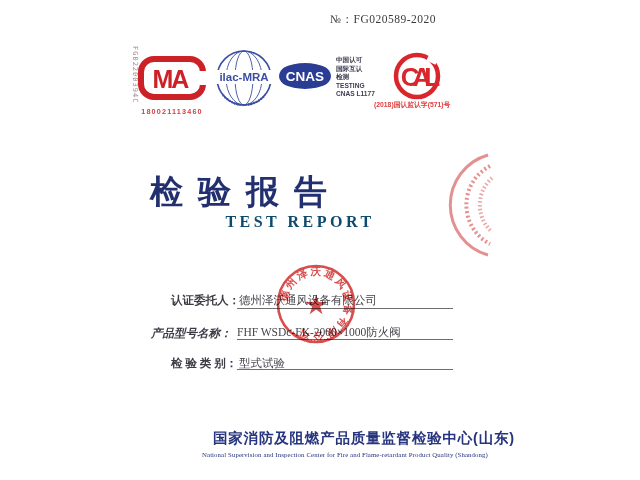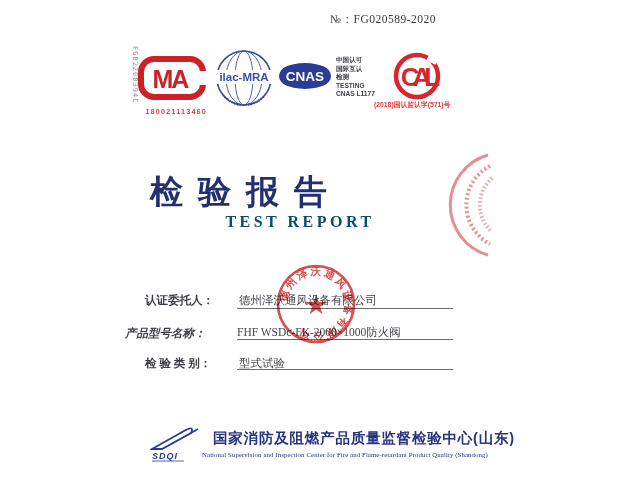--- a/index.html
+++ b/index.html
@@ -8,38 +8,38 @@
   .abs{position:absolute;}
 
   
   #report-no{left:330px;top:12px;font-size:11.5px;color:#3a3a3a;letter-spacing:.5px;}
   #side-code{left:131px;top:46px;font-size:7px;color:#a38c8c;
              writing-mode:vertical-rl;letter-spacing:1px;font-family:"DejaVu Sans Mono",monospace;}
 
   
   #cma-block{left:137px;top:55px;width:70px;text-align:center;}
   #cma-number{font-size:7.2px;color:#d04040;letter-spacing:1.2px;margin-top:1px;
-              font-family:"Liberation Sans",sans-serif;font-weight:bold;text-align:right;}
+              font-family:"Liberation Sans",sans-serif;font-weight:bold;}
   #ilac-block{left:215px;top:49px;}
   #cnas-logo{left:278px;top:59px;}
   #cnas-text{left:336px;top:56px;font-size:6.6px;line-height:8.6px;color:#3d3d52;
              font-family:"Liberation Sans",sans-serif;font-weight:bold;}
   #cal-block{left:388px;top:52px;}
   #cal-caption{left:374px;top:100px;font-size:6.8px;color:#e03b3b;font-weight:bold;
                font-family:"Liberation Sans",sans-serif;}
 
   
   #title-zh{left:150px;top:170px;width:300px;text-align:left;font-size:33px;font-weight:bold;
             color:#22306f;letter-spacing:15px;margin-right:-15px;
             font-family:"Liberation Sans","DejaVu Sans",sans-serif;}
   #title-en{left:150px;top:213px;width:300px;text-align:center;font-size:16px;font-weight:bold;
             color:#0c4a6e;letter-spacing:3.5px;}
 
   
-  .field-label{font-size:11.5px;font-weight:600;color:#3c3c46;}
+  .field-label{font-size:11.5px;font-weight:600;color:#3c3c46;margin-left:26px;}
   .field-value{font-size:11.5px;color:#44444c;}
   .underline{height:1px;background:#6e6e6e;width:216px;left:237px;}
   #f0-label{left:145px;top:293px;} #f0-value{left:239px;top:293px;} #f0-line{top:308px;}
   #f1-label{left:125px;top:326px;font-style:italic;} #f1-value{left:237px;top:325px;} #f1-line{top:339px;}
   #f2-label{left:145px;top:356px;} #f2-value{left:239px;top:356px;} #f2-line{top:369px;}
 
   
   #company-stamp{left:266px;top:254px;mix-blend-mode:multiply;opacity:.92;}
   #partial-stamp{left:448px;top:152px;opacity:.75;}
 
@@ -130,24 +130,16 @@
       <path id="ring" d="M 50,50 m -29,0 a 29,29 0 1,1 58,0 a 29,29 0 1,1 -58,0"></path>
     </defs>
     <circle cx="50" cy="50" r="38" fill="none" stroke="#d43f3f" stroke-width="2.6"></circle>
     <text font-family="Liberation Sans, sans-serif" font-size="10.5" font-weight="bold" fill="#d43f3f" letter-spacing="2.2">
       <textPath href="#ring" startOffset="2">德州泽沃通风设备有限公司</textPath>
     </text>
     <path d="M24,76 A35,35 0 0,0 76,76" fill="none" stroke="#d43f3f" stroke-width="3.2" stroke-dasharray="1.4,2"></path>
     <text x="50" y="60" text-anchor="middle" font-size="27" fill="#d43f3f">★</text>
   </svg>
 
-  <div class="abs" id="footer-logo">
-    <svg width="52" height="36" viewBox="0 0 52 36">
-      <path d="M2,23 L34,5 Q45,-1 41,7 L12,23 Z" fill="#ffffff" stroke="#2b3c94" stroke-width="1.8"></path>
-      <path d="M41,7 L48,3" stroke="#2b3c94" stroke-width="1.6"></path>
-      <text x="2" y="33" font-family="Liberation Sans, sans-serif" font-size="9" font-weight="bold" font-style="italic" fill="#2b3c94" letter-spacing="1">SDQI</text>
-      <line x1="2" y1="35" x2="34" y2="35" stroke="#2b3c94" stroke-width="0.8"></line>
-    </svg>
-  </div>
   <div class="abs" id="footer-zh">国家消防及阻燃产品质量监督检验中心(山东)</div>
   <div class="abs" id="footer-en">National Supervision and Inspection Center for Fire and Flame-retardant Product Quality (Shandong)</div>
 
 </div>
 
 </body></html>

